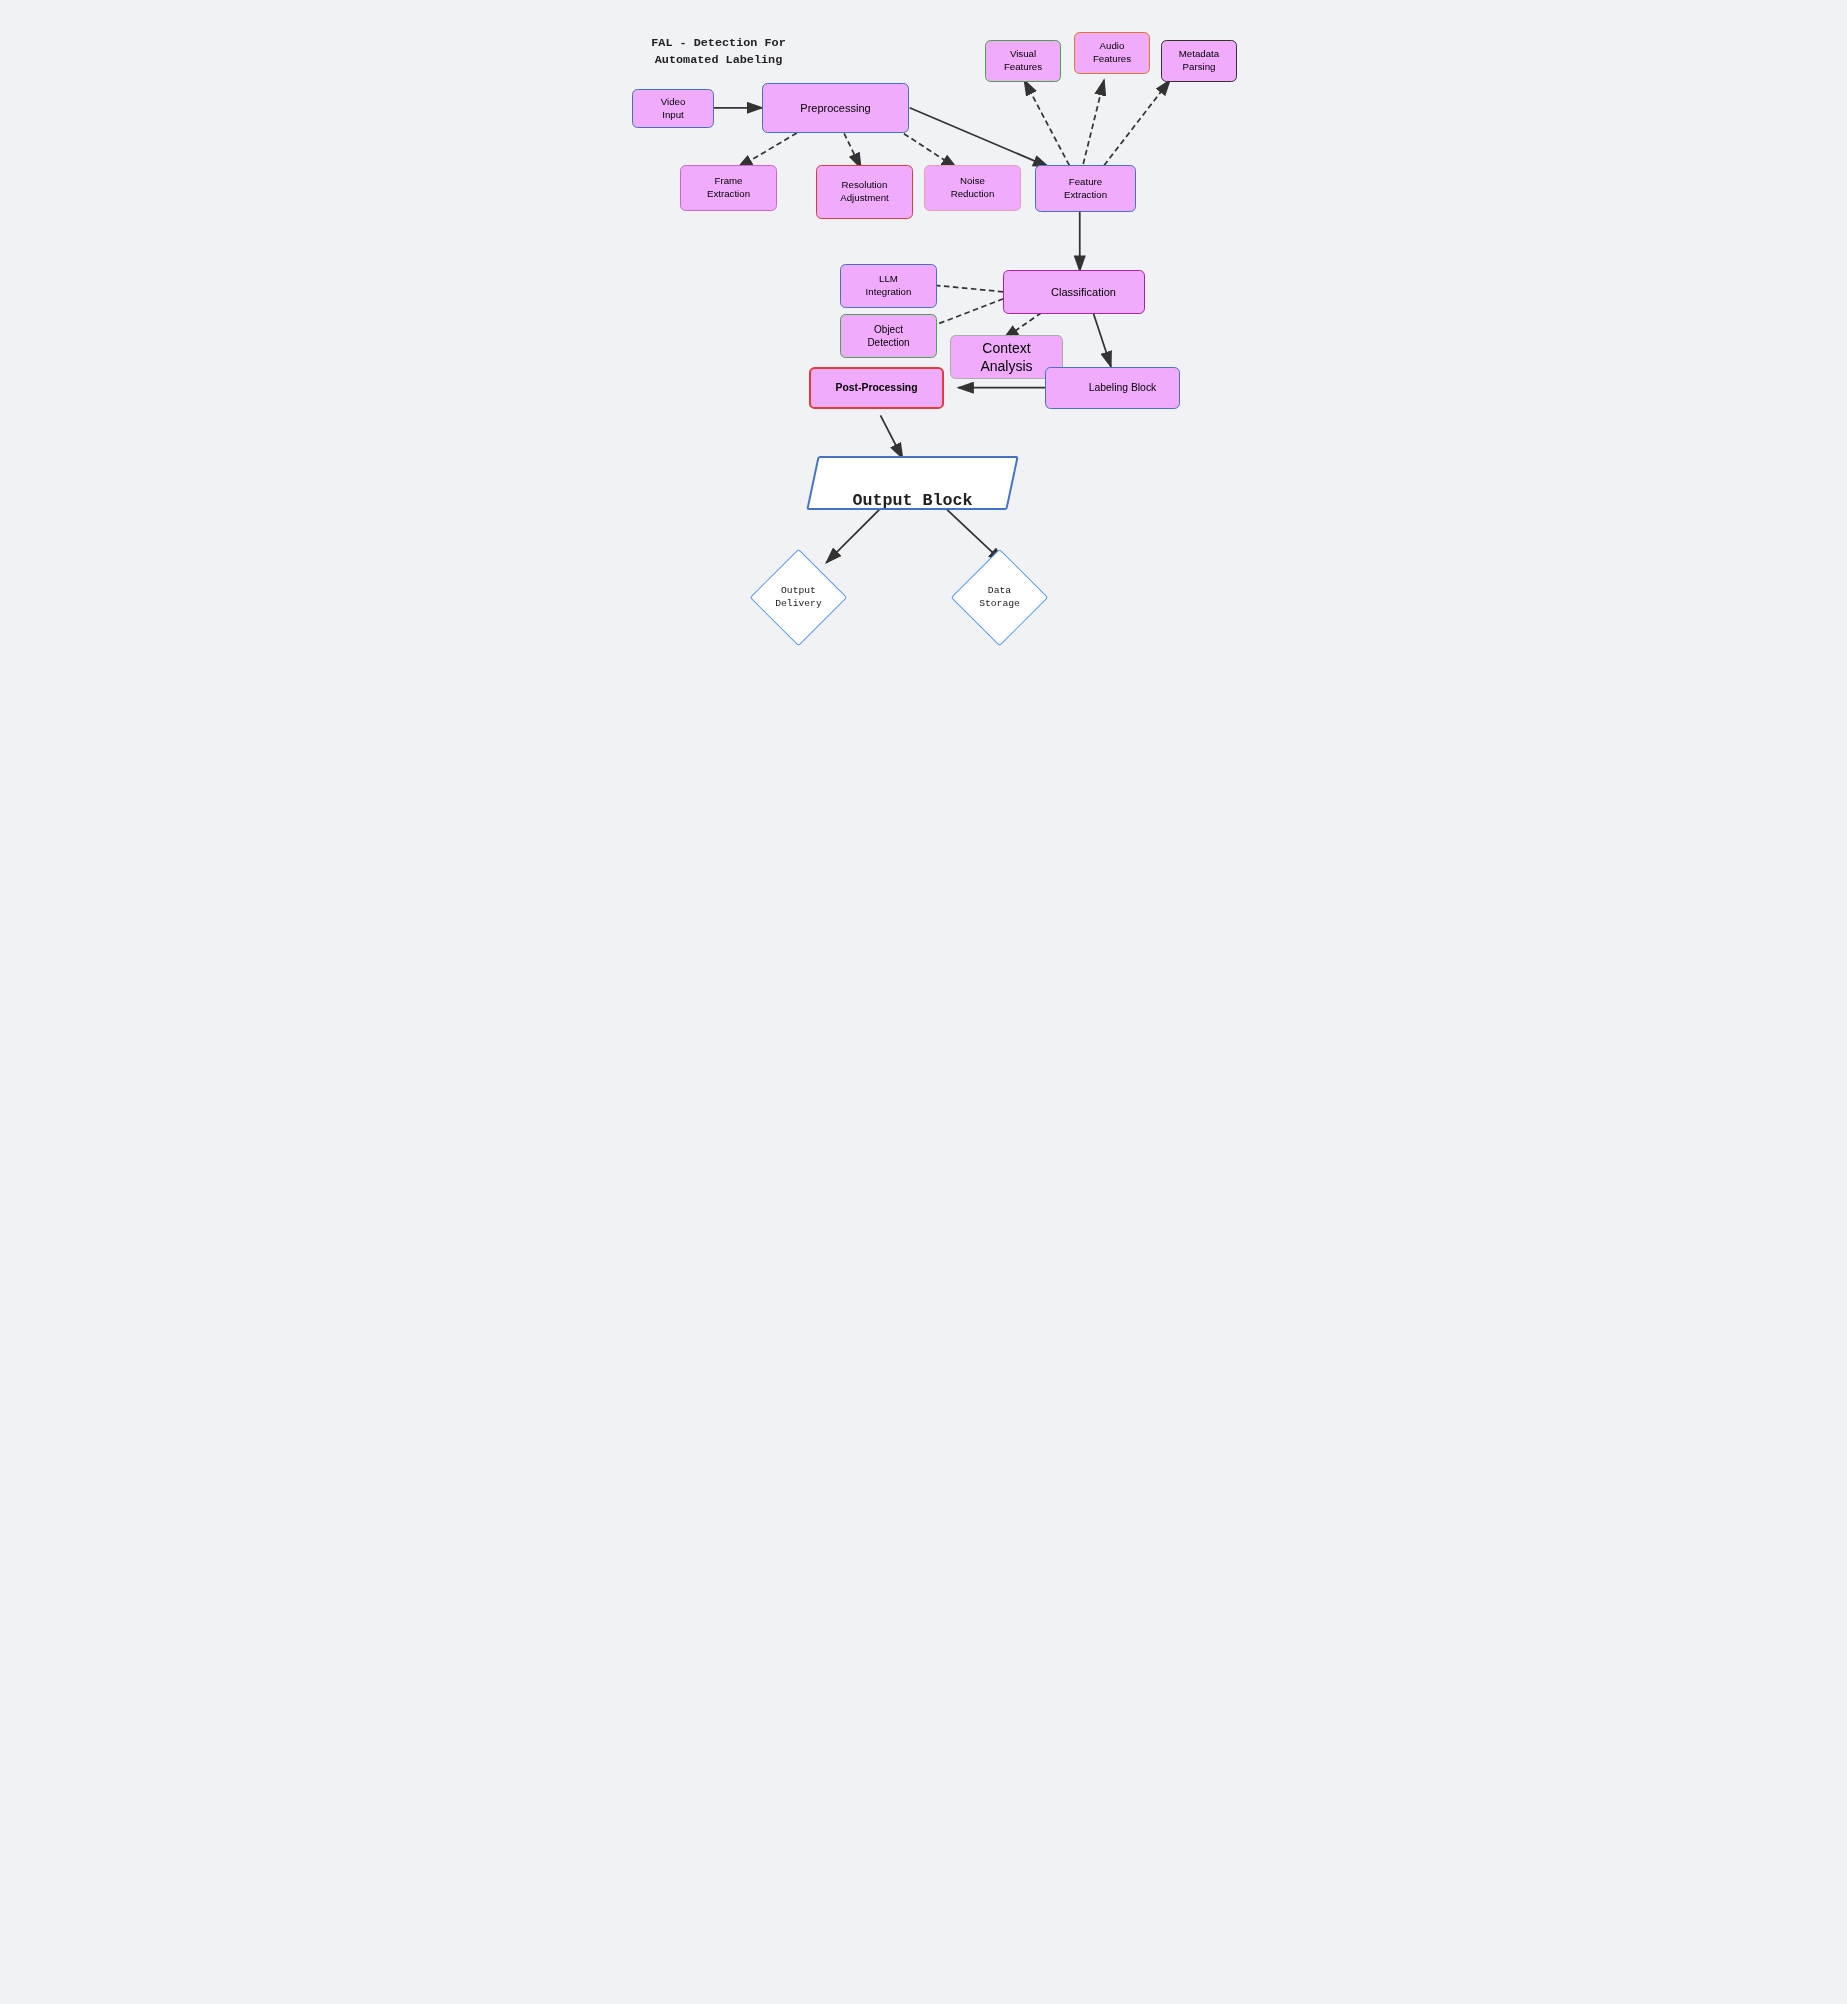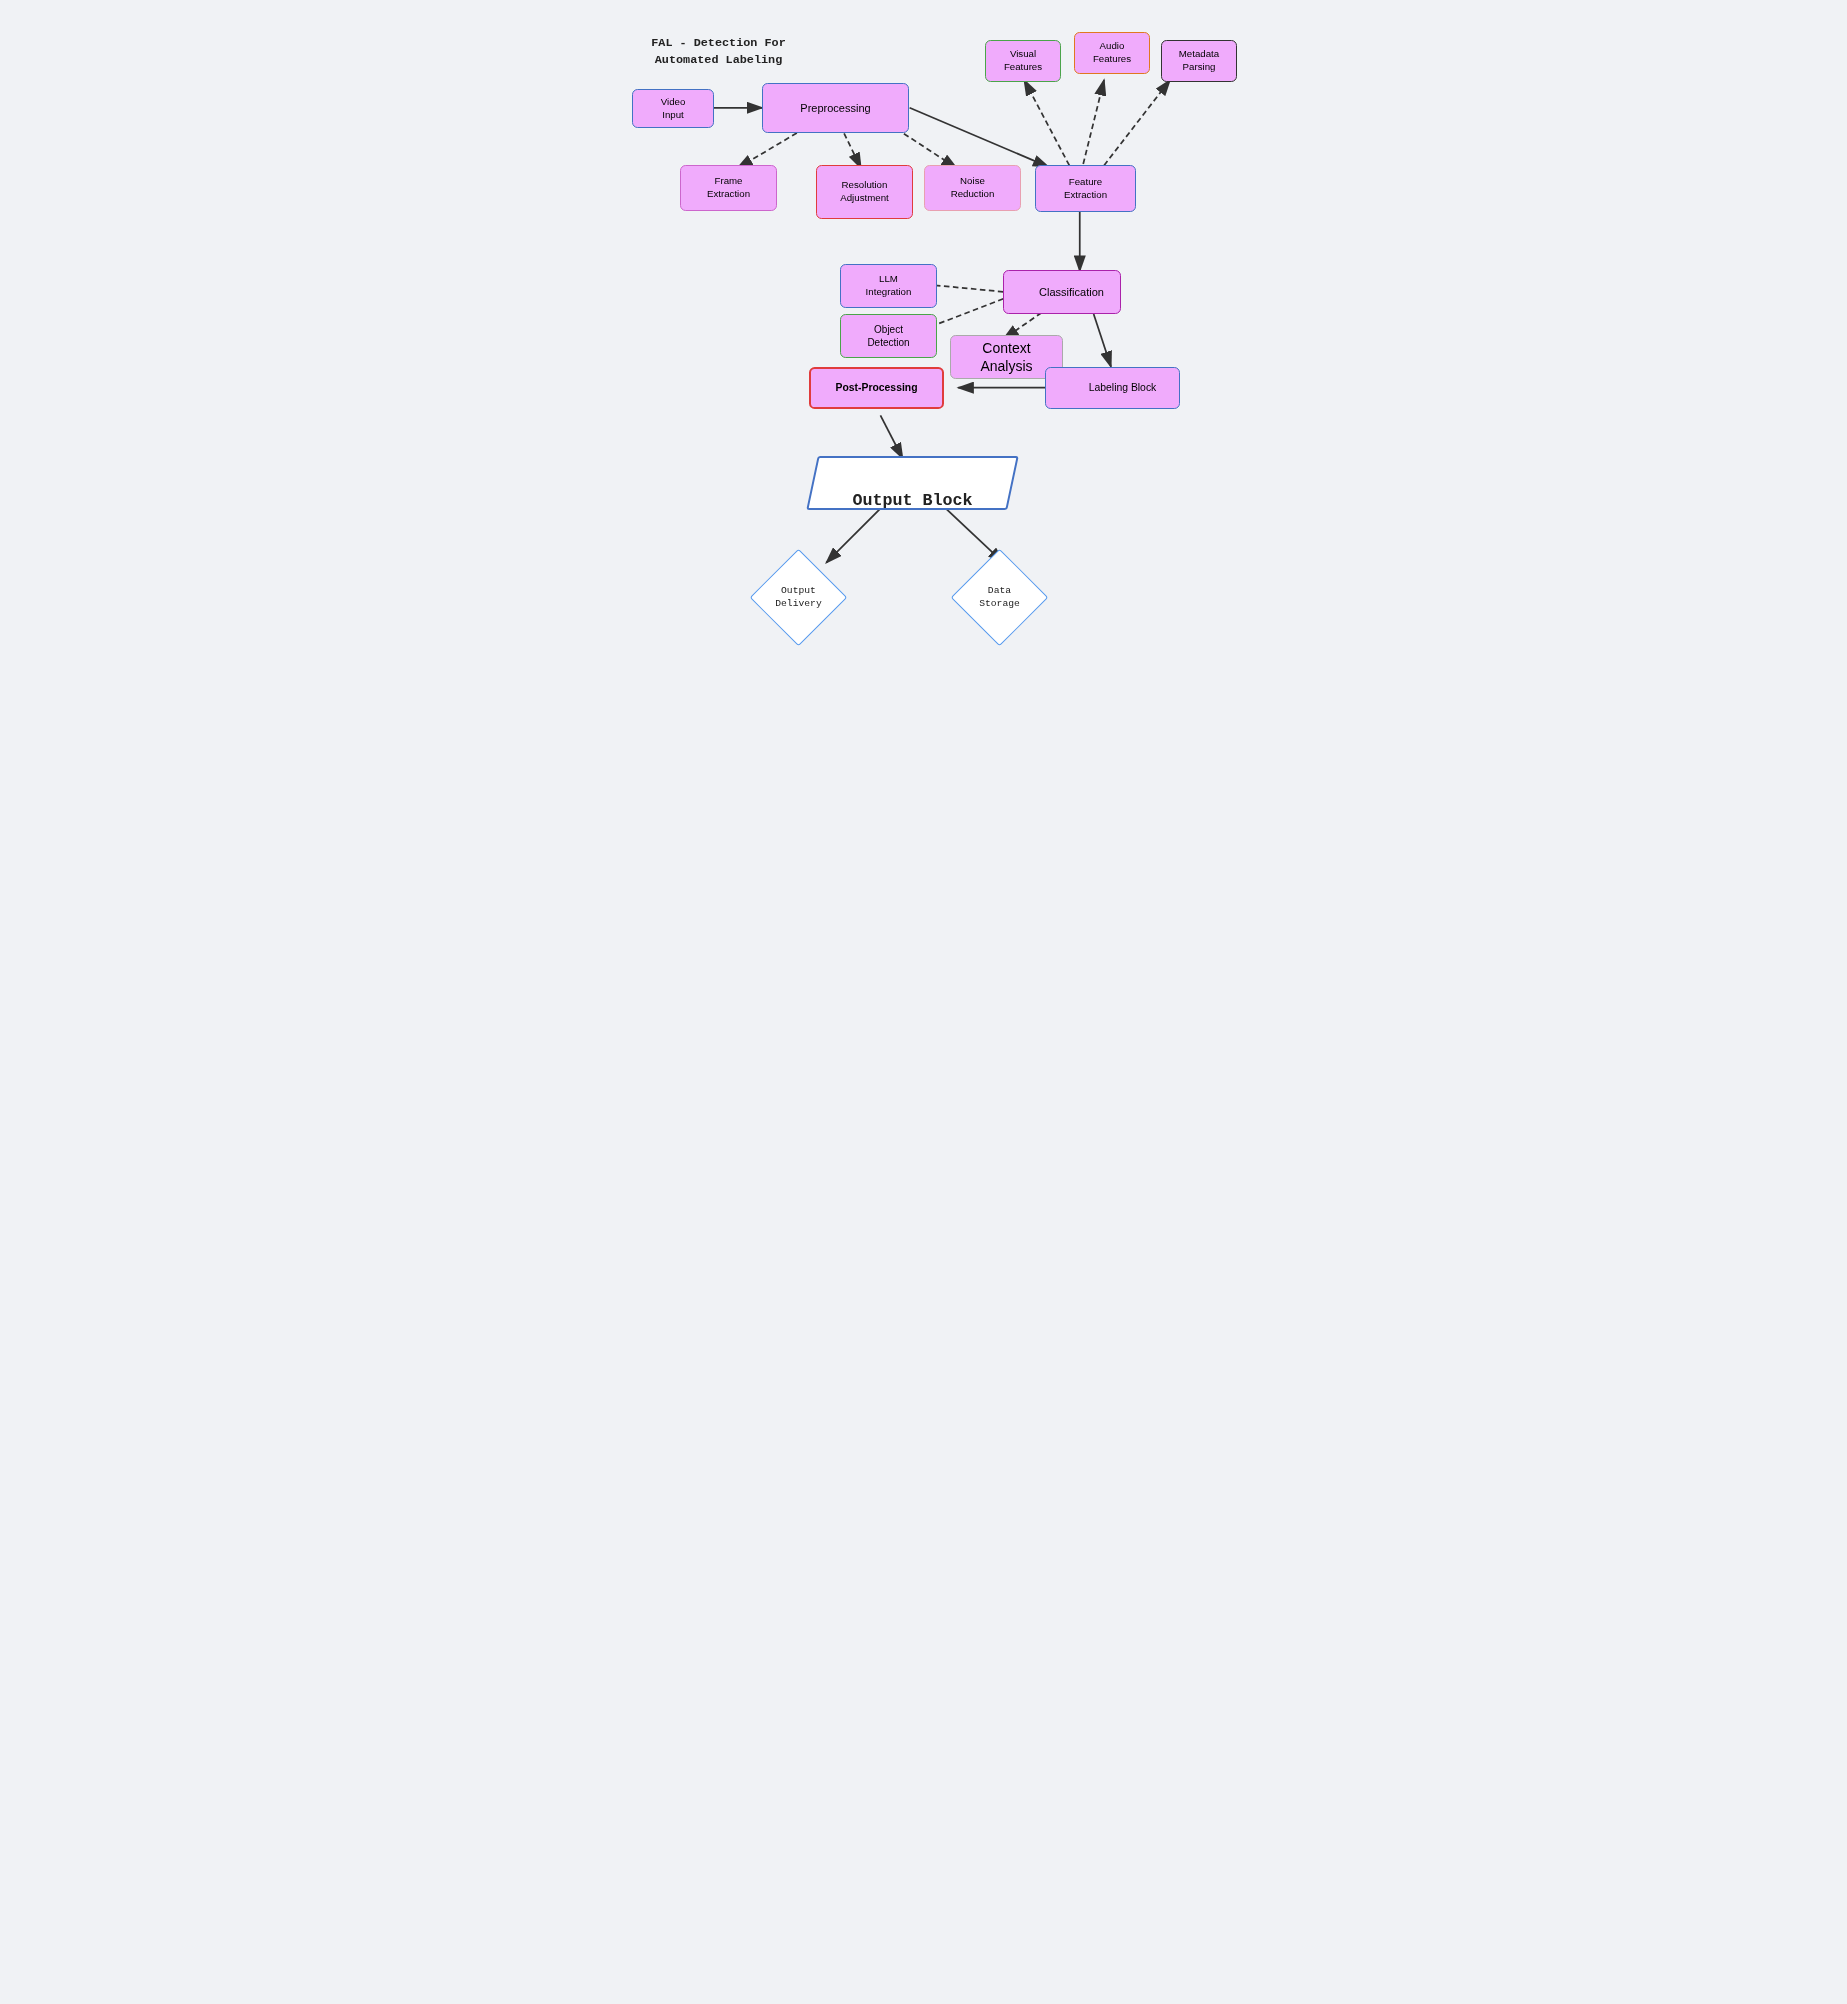--- a/index.html
+++ b/index.html
@@ -138,21 +138,21 @@
   <div class="node" style="left:550px; top:26px; width:76px; height:42px; border:1.7px solid #333; font-size:9.7px;">
     <span style="white-space:pre-line;">Metadata
 Parsing</span>
   </div>
 
   <div class="node" style="left:424px; top:151px; width:101px; height:47px; border:1.7px solid #4472c4; font-size:9.7px;">
     <span style="white-space:pre-line;">Feature
 Extraction</span>
   </div>
 
-  <div class="node" style="left:392px; top:256px; width:118px; height:44px; border:1.7px solid #aa22aa; font-size:11px;padding-left:19px;">
+  <div class="node" style="left:392px; top:256px; width:142px; height:44px; border:1.7px solid #aa22aa; font-size:11px;padding-left:19px;">
     <span>Classification</span>
   </div>
 
   <div class="node" style="left:229px; top:250px; width:97px; height:44px; border:1.7px solid #4472c4; font-size:9.7px;">
     <span style="white-space:pre-line;">LLM
 Integration</span>
   </div>
 
   <div class="node" style="left:229px; top:300px; width:97px; height:44px; border:1.7px solid #4aa44a; font-size:10px;">
     <span style="white-space:pre-line;">Object

